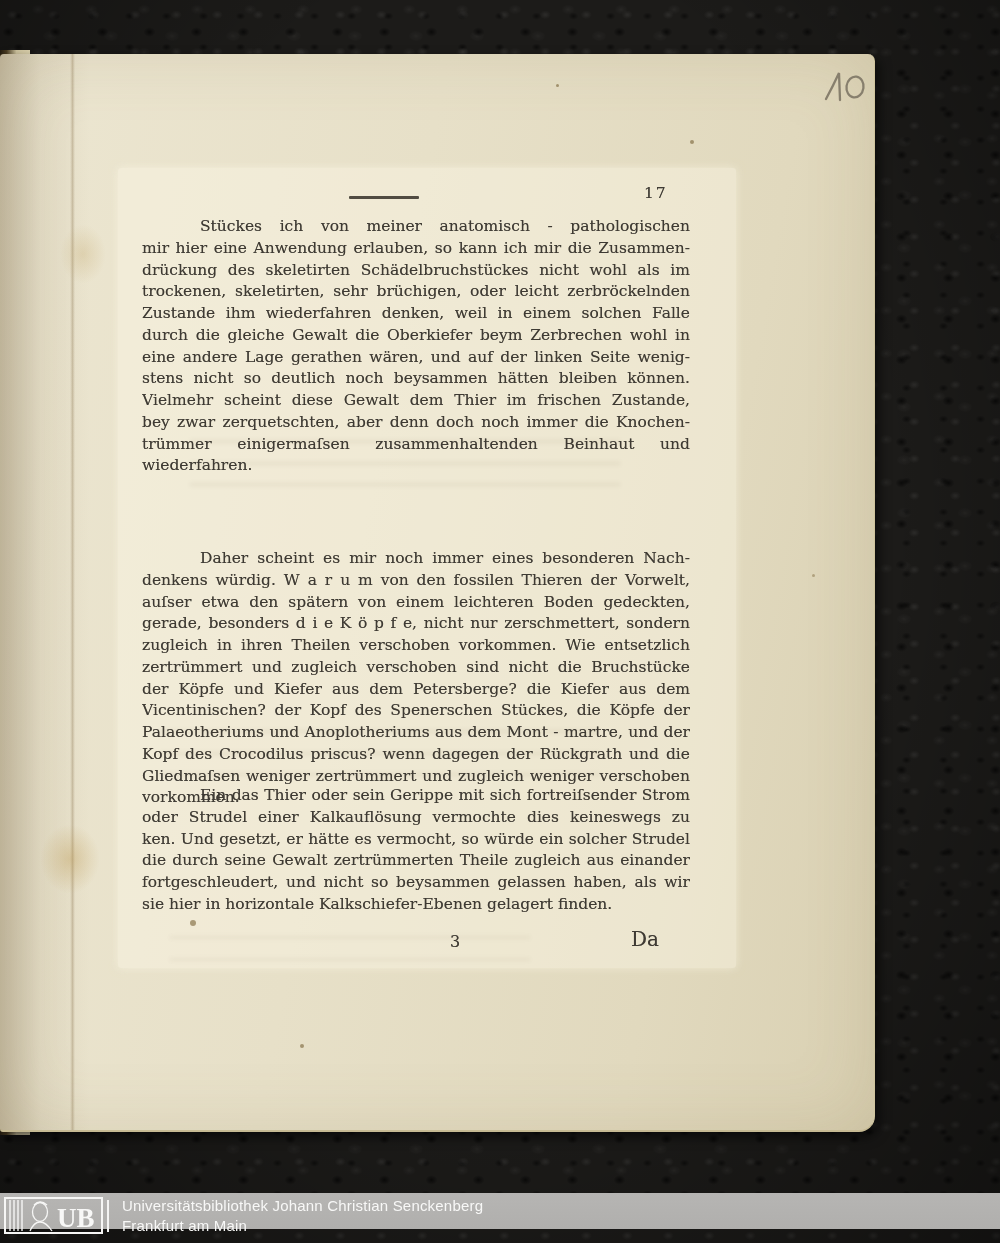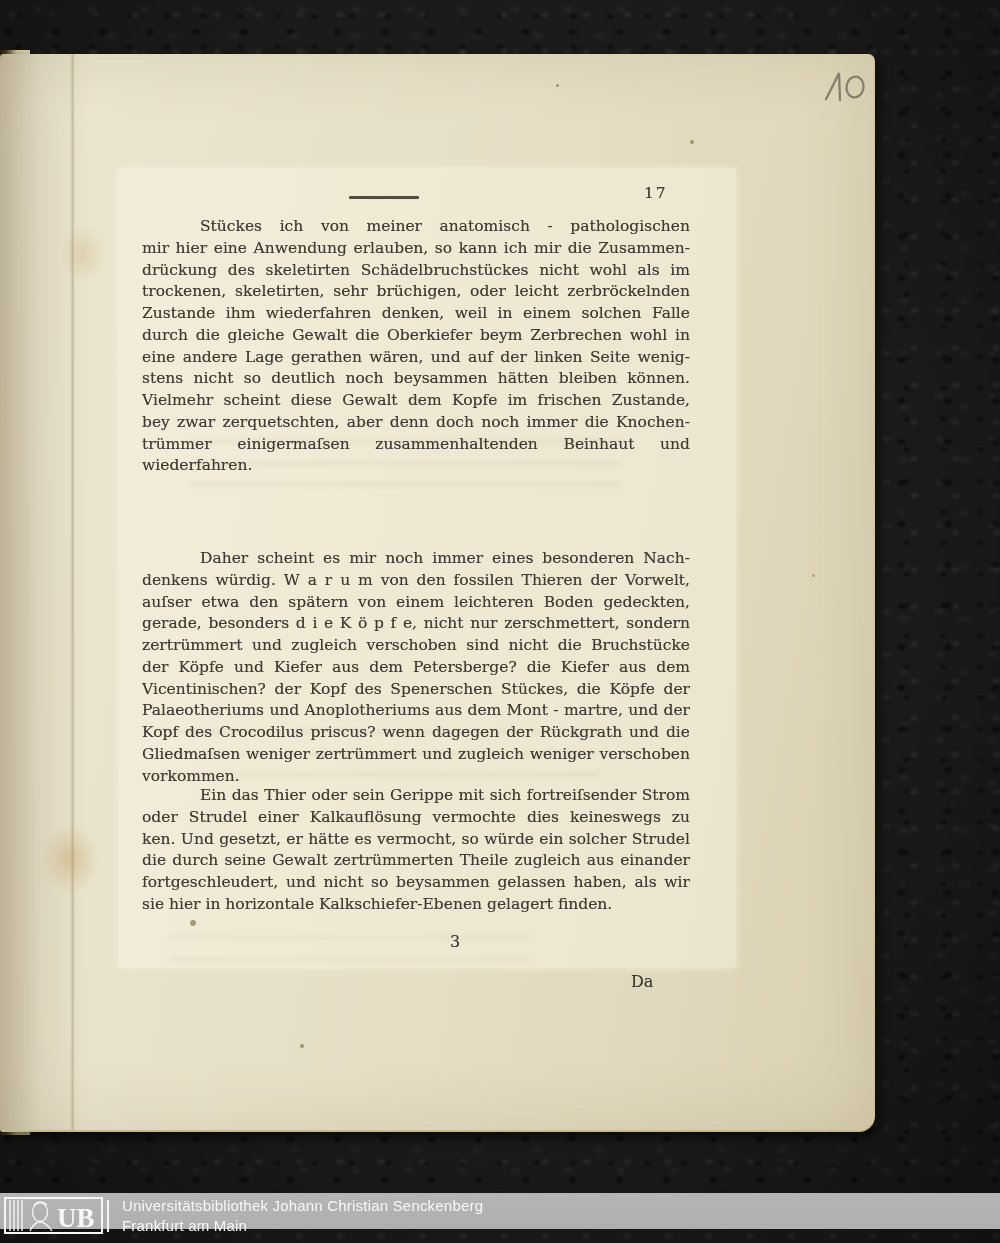--- a/index.html
+++ b/index.html
@@ -62,21 +62,21 @@
   .head-rule{position:absolute;left:349px;top:142px;width:70px;height:2.6px;
     background:#514c42;border-radius:1px;}
   .page-number{position:absolute;left:644px;top:130px;font-size:15.5px;
     letter-spacing:2px;}
   .para{position:absolute;left:142px;width:548px;font-size:15.5px;line-height:21.75px;}
   .para .line{height:21.75px;text-align:justify;text-align-last:justify;overflow:hidden;}
   .para .line.first{padding-left:58px;}
   .para .line.last{text-align-last:left;}
   .p1{top:162px;} .p2{top:449px;margin-top:45px;} .p3{top:731px;}
   .signature-mark{position:absolute;left:450px;top:878px;font-size:16px;}
-  .catchword{position:absolute;left:631px;top:918px;font-size:16px;}
+  .catchword{position:absolute;left:631px;top:873px;font-size:20px;}
 
   
   .folio{position:absolute;left:822px;top:12px;width:50px;height:44px;}
 
   
   .footer-bar{position:absolute;left:0;top:1193px;width:1000px;height:36px;
     background:linear-gradient(180deg,#b6b5b3,#b0afad);}
   .logo-box{position:absolute;left:4px;top:4px;width:99px;height:37px;}
   .logo-sep{position:absolute;left:107px;top:7px;width:2px;height:32px;background:#f4f4f3;}
   .footer-text{position:absolute;left:122px;top:3px;color:#f8f8f7;
@@ -119,30 +119,31 @@
 
     <div class="para p1 ink">
         <div class="line first">Stückes ich von meiner anatomisch - pathologischen Kenntniſs</div>
         <div class="line">mir hier eine Anwendung erlauben, so kann ich mir die Zusammen-</div>
         <div class="line">drückung des skeletirten Schädelbruchstückes nicht wohl als im</div>
         <div class="line">trockenen, skeletirten, sehr brüchigen, oder leicht zerbröckelnden</div>
         <div class="line">Zustande ihm wiederfahren denken, weil in einem solchen Falle</div>
         <div class="line">durch die gleiche Gewalt die Oberkiefer beym Zerbrechen wohl in</div>
         <div class="line">eine andere Lage gerathen wären, und auf der linken Seite wenig-</div>
         <div class="line">stens nicht so deutlich noch beysammen hätten bleiben können.</div>
-        <div class="line">Vielmehr scheint diese Gewalt dem Kopfe im frischen Zustande,</div>
+        <div class="line">Vielmehr scheint diese Gewalt dem Thier im frischen Zustande,</div>
         <div class="line">bey zwar zerquetschten, aber denn doch noch immer die Knochen-</div>
         <div class="line">trümmer einigermaſsen zusammenhaltenden Beinhaut und Kopfdecken</div>
         <div class="line last">wiederfahren.</div>
       </div>
     <div class="para p2 ink">
         <div class="line first">Daher scheint es mir noch immer eines besonderen Nach-</div>
         <div class="line">denkens würdig. W a r u m von den fossilen Thieren der Vorwelt,</div>
         <div class="line">auſser etwa den spätern von einem leichteren Boden gedeckten,</div>
         <div class="line">gerade, besonders d i e  K ö p f e, nicht nur zerschmettert, sondern</div>
+        <div class="line">zugleich in ihren Theilen verschoben vorkommen.  Wie entsetzlich</div>
         <div class="line">zertrümmert und zugleich verschoben sind nicht die Bruchstücke</div>
         <div class="line">der Köpfe und Kiefer aus dem Petersberge? die Kiefer aus dem</div>
         <div class="line">Vicentinischen? der Kopf des Spenerschen Stückes, die Köpfe der</div>
         <div class="line">Palaeotheriums und Anoplotheriums aus dem Mont - martre, und der</div>
         <div class="line">Kopf des Crocodilus priscus? wenn dagegen der Rückgrath und die</div>
         <div class="line">Gliedmaſsen weniger zertrümmert und zugleich weniger verschoben</div>
         <div class="line last">vorkommen.</div>
       </div>
     <div class="para p3 ink">
         <div class="line first">Ein das Thier oder sein Gerippe mit sich fortreiſsender Strom</div>

